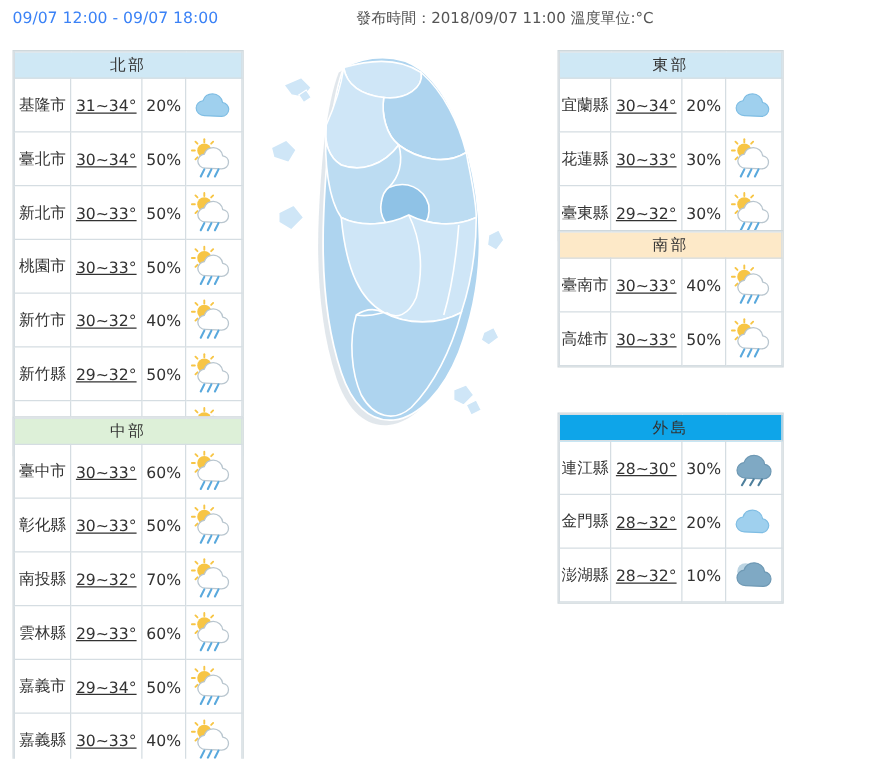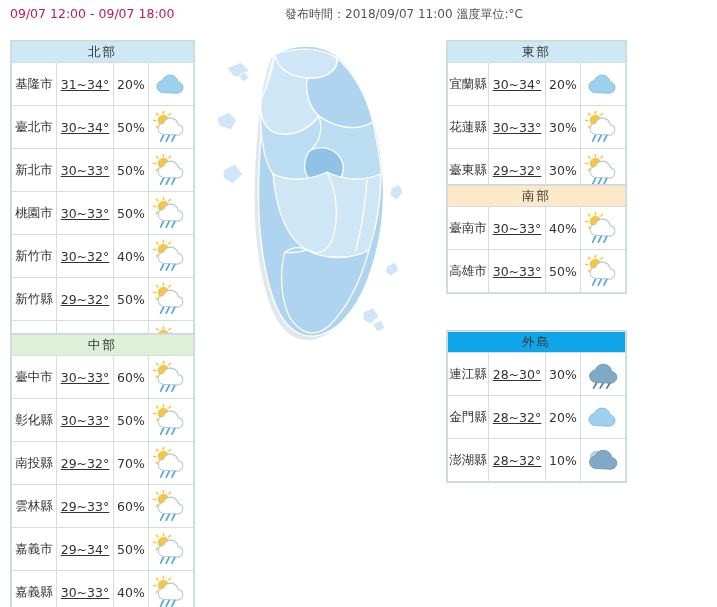--- a/index.html
+++ b/index.html
@@ -20,21 +20,21 @@
   
   #header {
     position: absolute;
     top: 0; left: 0;
     width: 717px;
     height: 26px;
   }
   #time-range {
     position: absolute;
     left: 10px; top: 6px;
-    color: #be185d;
+    color: #3b82f6;
     font-size: 12.5px;
     white-space: nowrap;
   }
   #publish-info {
     position: absolute;
     left: 285px; top: 6px;
     color: #555;
     font-size: 12px;
     white-space: nowrap;
     text-align: center;

